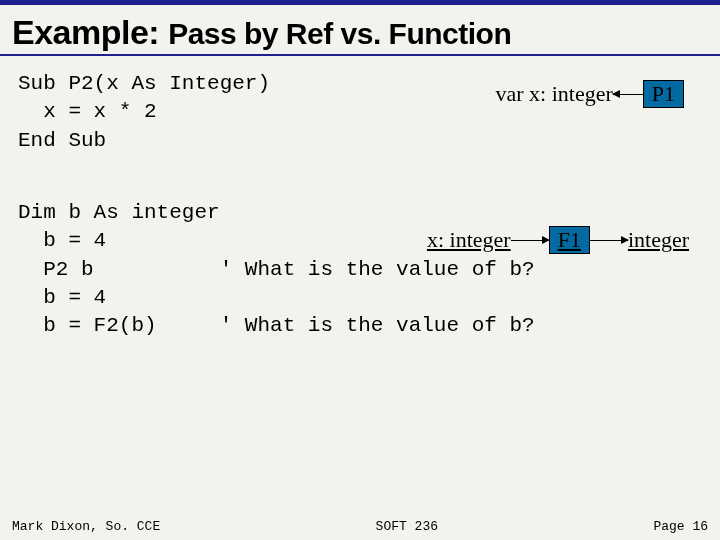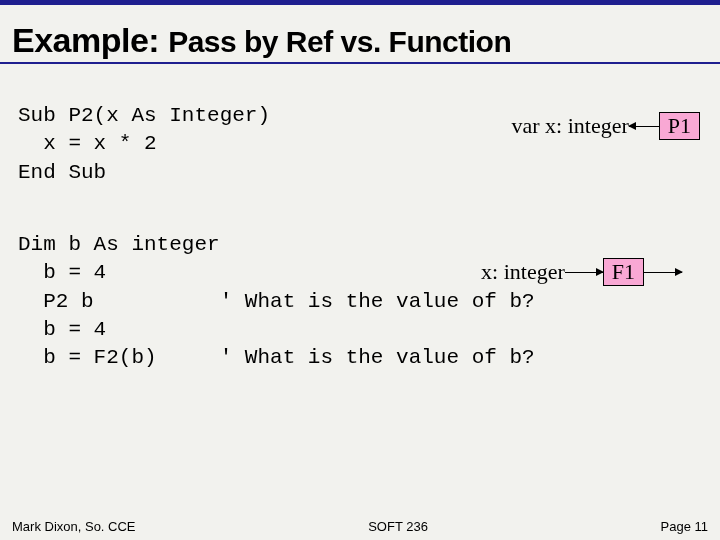--- a/index.html
+++ b/index.html
@@ -13,52 +13,51 @@
     overflow: hidden;
   }
   .top-bar {
     height: 5px;
     background: #1f1f8f;
     width: 100%;
   }
   .title {
     font-size: 34px;
     font-weight: bold;
-    padding: 16px 12px 2px 12px;
+    padding: 8px 12px 2px 12px;
     border-bottom: 2px solid #1f1f8f;
     letter-spacing: -0.5px;
   }
   .title .sub {
     font-size: 30px;
   }
   .content {
     padding: 14px 34px 0 18px;
     position: relative;
-    margin-top: 24px;
   }
   .code {
     font-family: "Courier New", Courier, monospace;
     font-size: 21px;
     line-height: 1.35;
     white-space: pre;
     color: #000;
   }
   .diagram {
     position: absolute;
     font-family: "Times New Roman", Times, serif;
     font-size: 22px;
   }
-  .diag1 { top: 24px; right: 20px; display: flex; align-items: center; }
-  .diag2 { top: 170px; right: 38px; display: flex; align-items: center; }
+  .diag1 { top: 24px; right: 36px; display: flex; align-items: center; }
+  .diag2 { top: 170px; right: 31px; display: flex; align-items: center; text-decoration: underline; }
   .box {
     border: 1px solid #000;
     padding: 0px 8px;
     font-family: "Times New Roman", Times, serif;
     font-size: 22px;
-    background: #f9a8d4;
+    background: #0369a1;
   }
   .arrow {
     width: 32px;
     height: 1px;
     position: relative;
     display: inline-block;
     vertical-align: middle;
   }
   .arrow::before {
     content: "";
@@ -90,21 +89,21 @@
   }
   .footer {
     position: absolute;
     bottom: 6px;
     left: 0;
     right: 0;
     display: flex;
     justify-content: space-between;
     font-size: 13px;
     padding: 0 12px;
-    font-family: Liberation Sans, sans-serif;
+    font-family: Liberation Mono, monospace;
   }
 </style>
 </head>
 <body>
 
 <div class="top-bar"></div>
 
 <div class="title">
   <span>Example: </span><span class="sub">Pass by Ref vs. Function</span>
 </div>
@@ -125,20 +124,21 @@
     <span>var x: integer</span>
     <span class="arrow arrow-left" style="width:30px"></span>
     <span class="box">P1</span>
   </div>
 
   <div class="diagram diag2">
     <span>x: integer</span>
     <span class="arrow arrow-right" style="width:38px"></span>
     <span class="box">F1</span>
     <span class="arrow arrow-right" style="width:38px"></span>
+    <span>integer</span>
   </div>
 </div>
 
 <div class="footer">
   <span>Mark Dixon, So. CCE</span>
   <span>SOFT 236</span>
-  <span>Page 11</span>
+  <span>Page 16</span>
 </div>
 
 </body></html>

